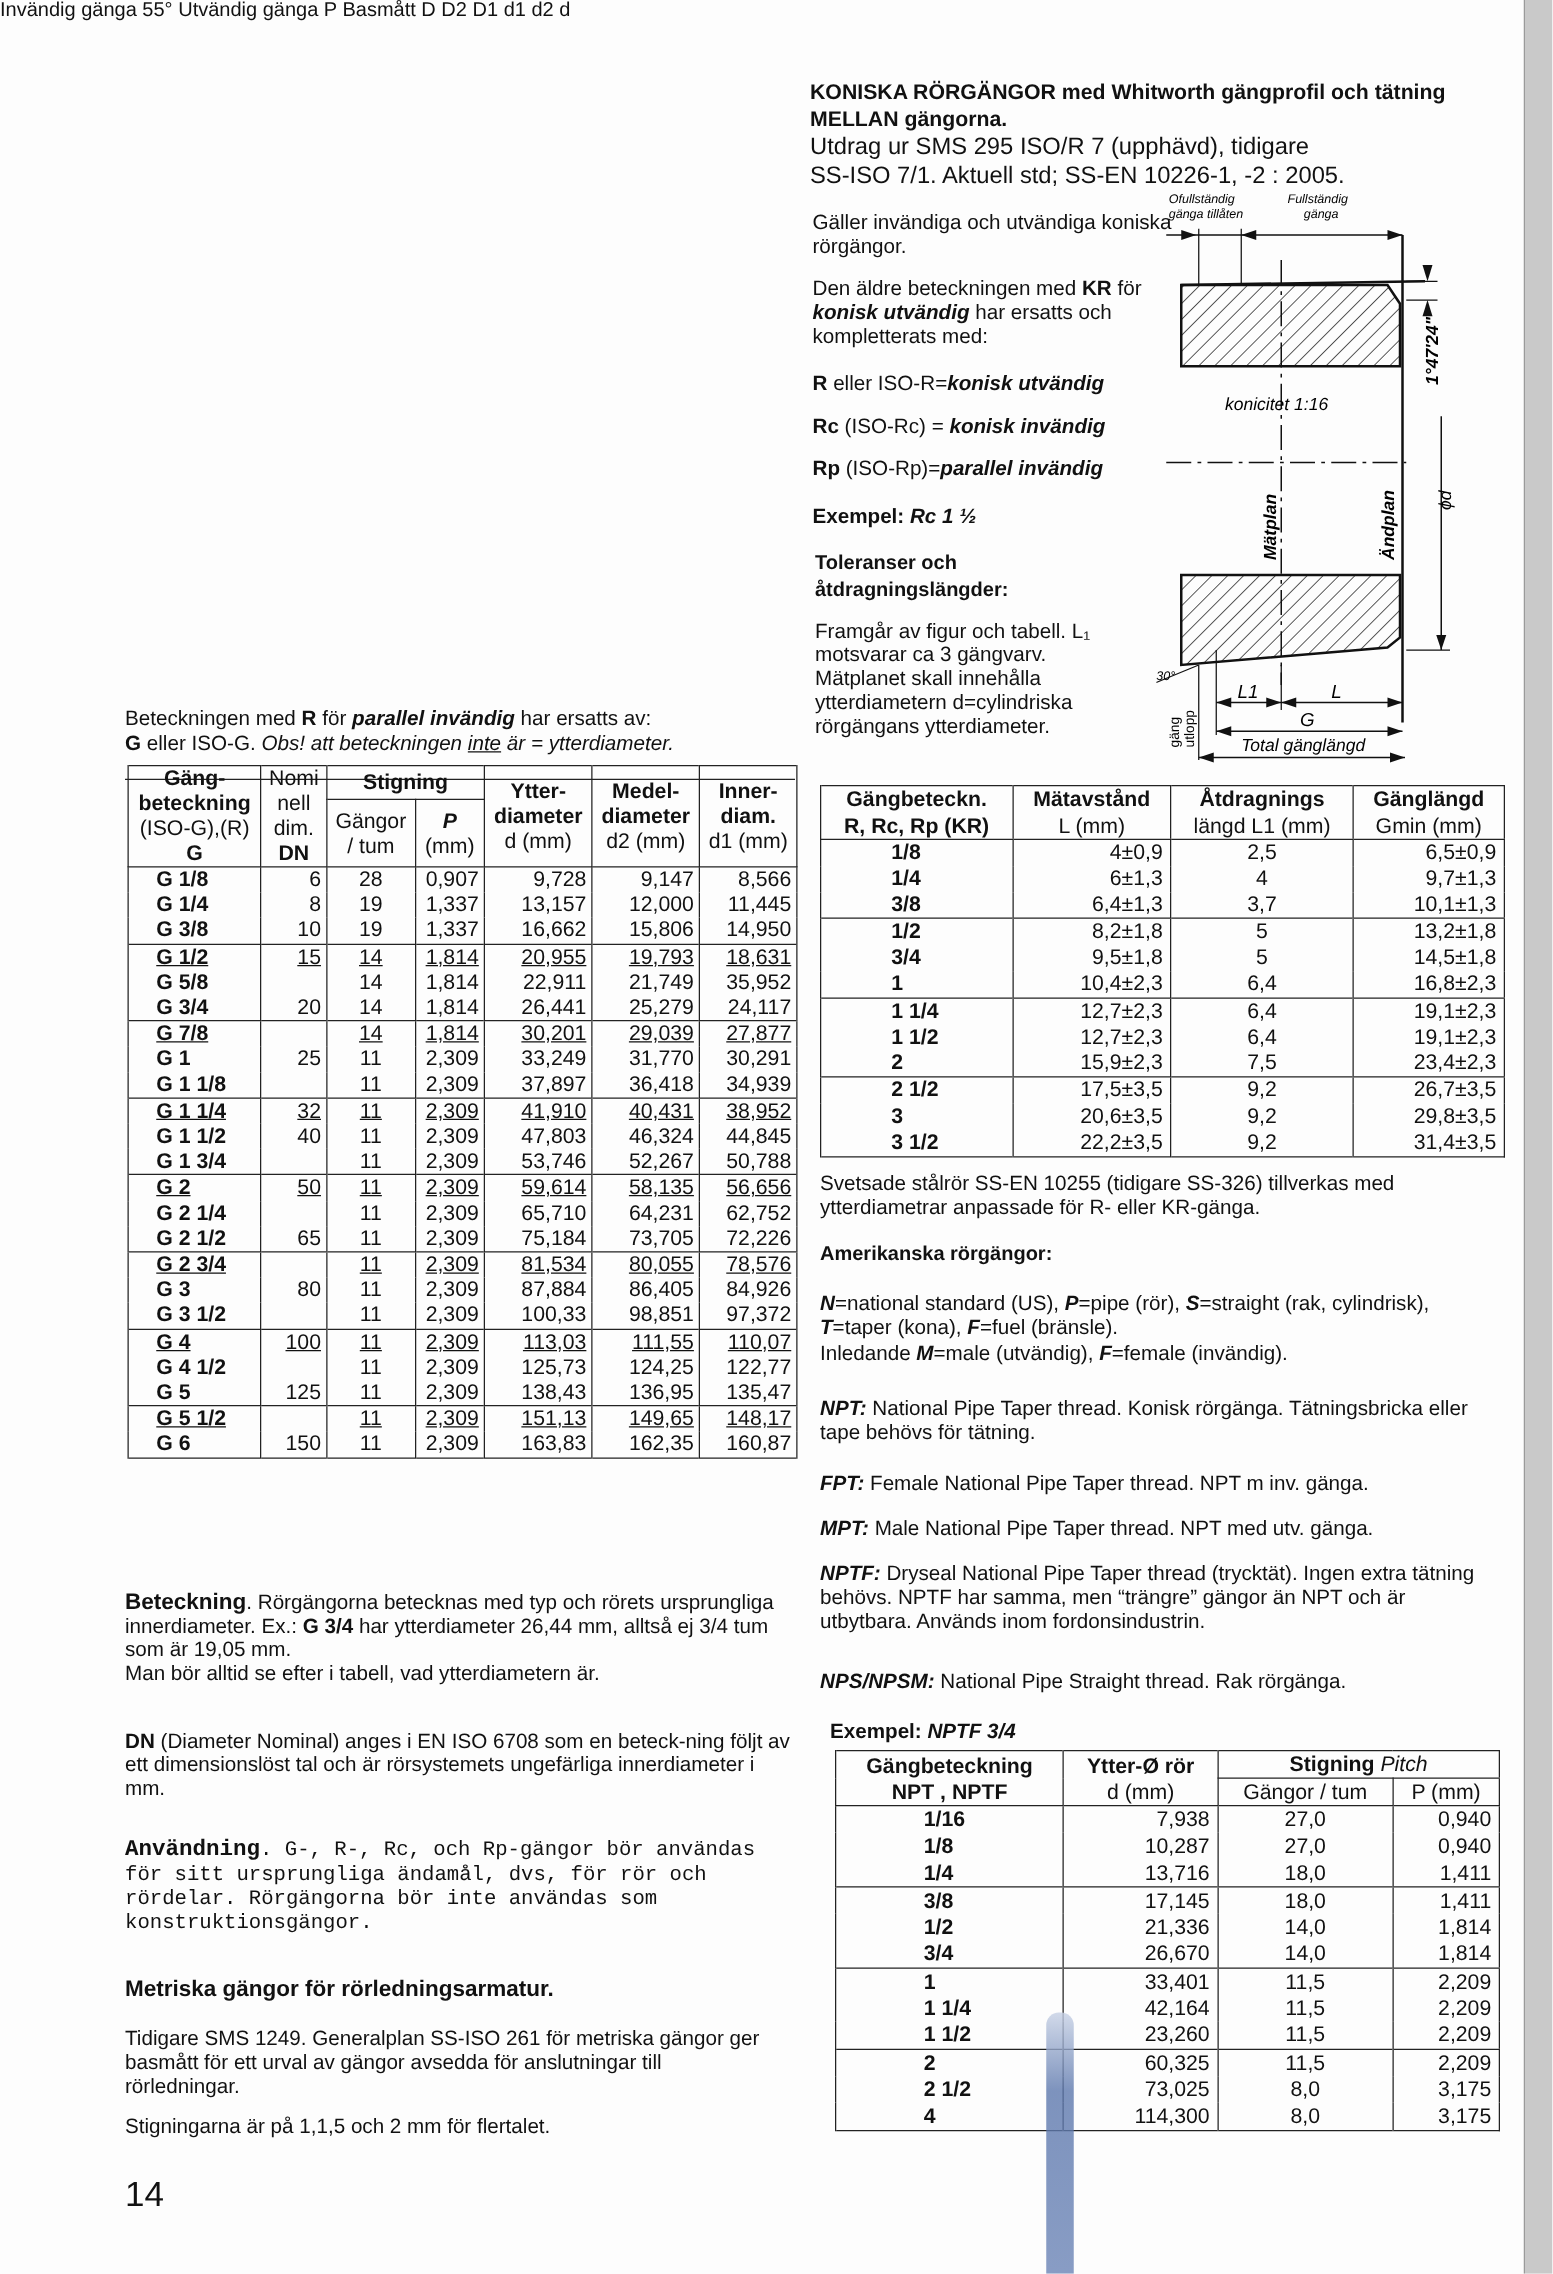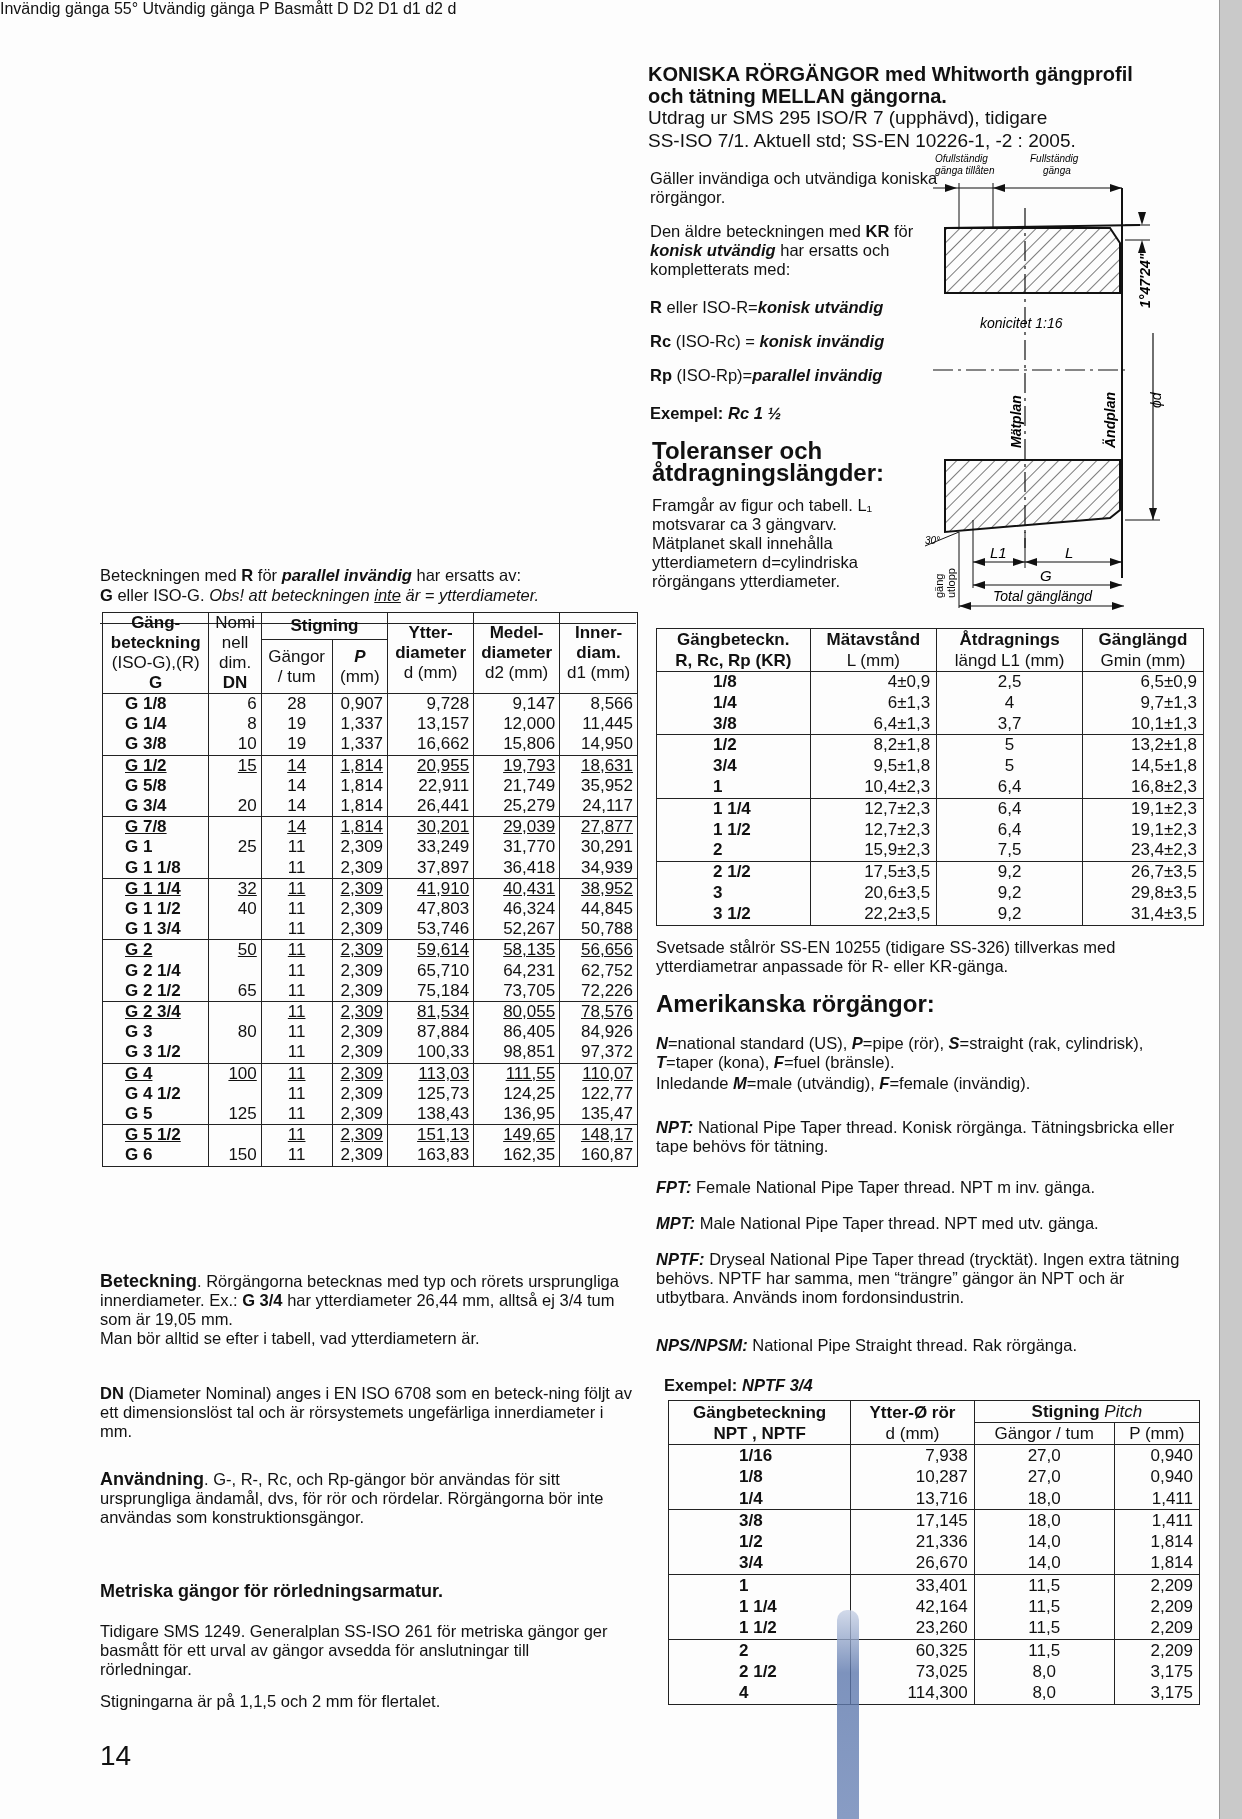--- a/index.html
+++ b/index.html
@@ -3,21 +3,21 @@
 <meta charset="utf-8">
 <style>
   html,body{margin:0;padding:0;}
   body{width:1242px;height:1819px;background:#fdfdfd;position:relative;overflow:hidden;
        font-family:"Liberation Sans",sans-serif;color:#111;}
   .edge{position:absolute;top:0;right:0;width:22px;height:1819px;background:#c9c9c9;}
   .edge-line{position:absolute;top:0;right:22px;width:1px;height:1819px;background:#9a9a9a;}
   .abs{position:absolute;}
   p{margin:0;}
   .body{font-size:16.5px;line-height:19px;}
-  .h2{font-size:24px;font-weight:bold;line-height:22px;}
+  .h2{font-size:16px;font-weight:bold;line-height:22px;}
   .sub{font-size:19px;line-height:22px;}
   table{border-collapse:collapse;font-size:17px;}
   .gt{position:absolute;left:102px;top:612px;width:536px;}
   .gt th,.gt td{border-left:1.5px solid #222;border-right:1.5px solid #222;padding:0 4px;}
   .gt th{font-weight:bold;line-height:20px;border-bottom:1.5px solid #222;vertical-align:middle;text-align:center;}
   .gt td{line-height:20.2px;text-align:right;}
   .gt td.g{font-weight:bold;text-align:left;padding-left:22px;}
   .gt td.c{text-align:center;}
   .gt tr.grp td{border-top:1.5px solid #222;text-decoration:underline;}
   .gt{border:1.5px solid #222;}
@@ -369,30 +369,30 @@
 <p class="abs body" style="left:100px;top:1272px;width:535px;">
   <b style="font-size:18px">Beteckning</b><span>. Rörgängorna betecknas med typ och rörets ursprungliga innerdiameter. Ex.:</span>
   <b>G 3/4</b>
   <span>har ytterdiameter 26,44 mm, alltså ej 3/4 tum som är 19,05 mm.</span><br>
   <span>Man bör alltid se efter i tabell, vad ytterdiametern är.</span>
 </p>
 <p class="abs body" style="left:100px;top:1384px;width:535px;">
   <b>DN</b>
   <span>(Diameter Nominal) anges i EN ISO 6708 som en beteck-ning följt av ett dimensionslöst tal och är rörsystemets ungefärliga innerdiameter i mm.</span>
 </p>
-<p class="abs body" style="left:100px;top:1470px;width:535px;">
+<p class="abs body" style="left:100px;top:1470px;width:535px;font-family:Liberation Mono, monospace;">
   <b style="font-size:18px">Användning</b><span>. G-, R-, Rc, och Rp-gängor bör användas för sitt ursprungliga ändamål, dvs, för rör och rördelar. Rörgängorna bör inte användas som konstruktionsgängor.</span>
 </p>
 <p class="abs h2" style="left:100px;top:1580px;font-size:18px;">Metriska gängor för rörledningsarmatur.</p>
 <p class="abs body" style="left:100px;top:1622px;width:525px;">Tidigare SMS 1249. Generalplan SS-ISO 261 för metriska gängor ger basmått för ett urval av gängor avsedda för anslutningar till rörledningar.</p>
 <p class="abs body" style="left:100px;top:1692px;">Stigningarna är på 1,1,5 och 2 mm för flertalet.</p>
 <div class="pageno">14</div>
 
 
-<p class="abs h2" style="left:648px;top:63px;width:520px;font-size:20px;">KONISKA RÖRGÄNGOR med Whitworth gängprofil och tätning MELLAN gängorna.</p>
+<p class="abs h2" style="left:648px;top:63px;width:520px;font-size:17px;">KONISKA RÖRGÄNGOR med Whitworth gängprofil och tätning MELLAN gängorna.</p>
 <p class="abs sub" style="left:648px;top:107px;">Utdrag ur SMS 295 ISO/R 7 (upphävd), tidigare</p>
 <p class="abs sub" style="left:648px;top:130px;">SS-ISO 7/1. Aktuell std; SS-EN 10226-1, -2 : 2005.</p>
 
 <p class="abs body" style="left:650px;top:169px;width:300px;">Gäller invändiga och utvändiga koniska rörgängor.</p>
 <p class="abs body" style="left:650px;top:222px;width:290px;">
   <span>Den äldre beteckningen med</span>
   <b>KR</b>
   <span>för</span>
   <b><i>konisk utvändig</i></b>
   <span>har ersatts och kompletterats med:</span>

